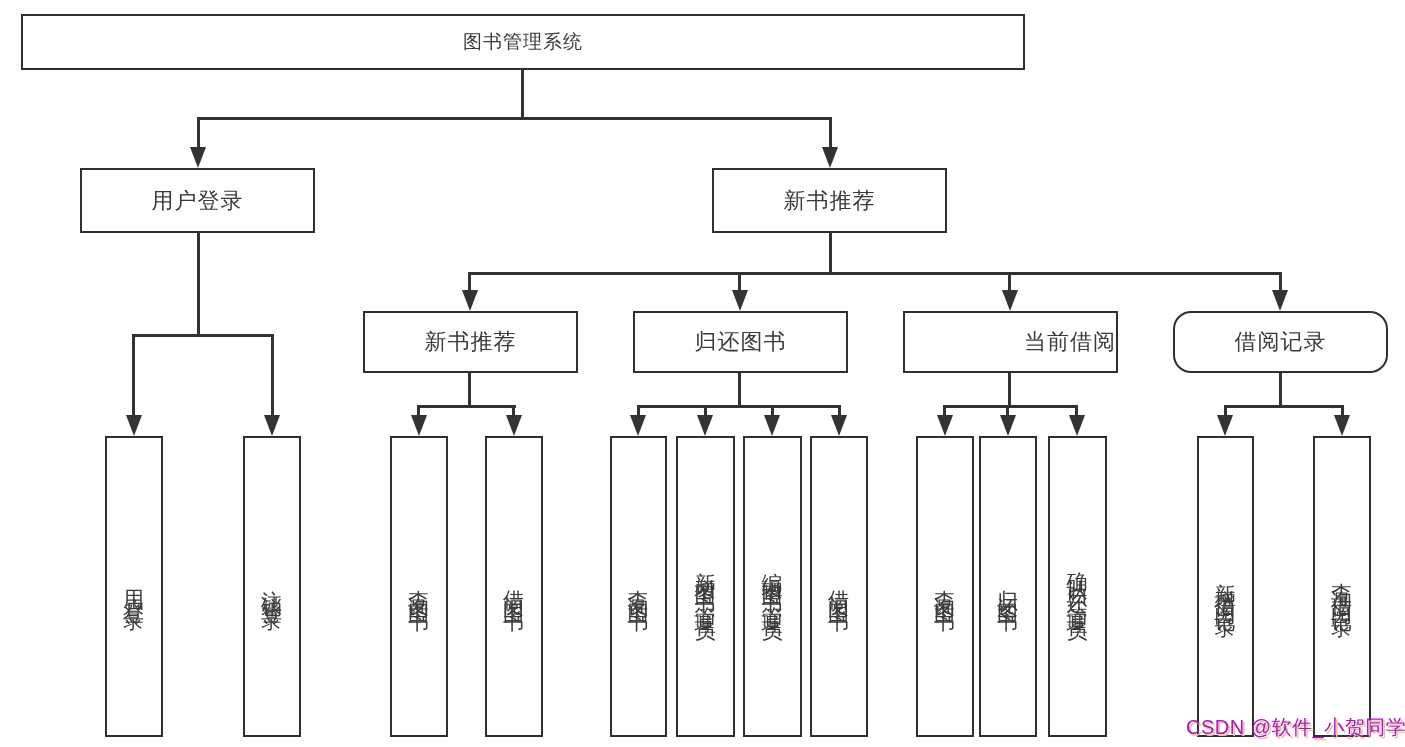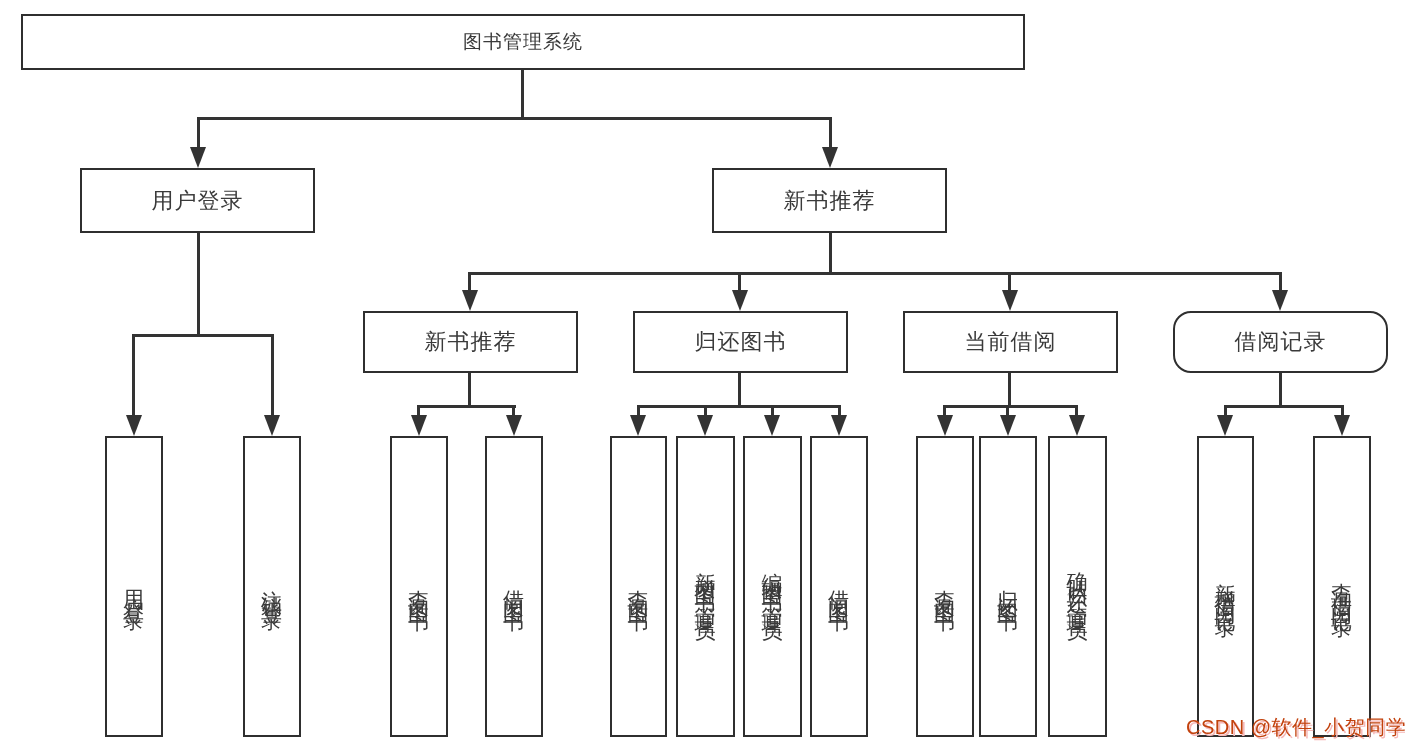--- a/index.html
+++ b/index.html
@@ -20,21 +20,21 @@
   .vl,.hl{position:absolute;background:#333333;}
   .vl{width:3px;}
   .hl{height:3px;}
   .ah{
     position:absolute;width:0;height:0;
     border-left:8px solid transparent;border-right:8px solid transparent;
     border-top:21px solid #333333;
   }
   .watermark{
     position:absolute;left:1186px;top:714px;font-size:20px;letter-spacing:0.5px;
-    color:#c2410c;text-shadow:2px 2px 0 #f5b8b8;white-space:nowrap;
+    color:#a21caf;text-shadow:2px 2px 0 #f5b8b8;white-space:nowrap;
   }
 </style>
 </head>
 <body>
 
 <div class="canvas">
 
   <div class="box box-h box-root" style="left:21px;top:14px;width:1004px;height:56px;">
     <span>图书管理系统</span>
   </div>
@@ -70,21 +70,21 @@
   <div class="ah" style="left:1002px;top:290px;"></div>
   <div class="vl" style="left:1279px;top:272px;height:20px;"></div>
   <div class="ah" style="left:1272px;top:290px;"></div>
 
   <div class="box box-h" style="left:363px;top:311px;width:215px;height:62px;">
     <span>新书推荐</span>
   </div>
   <div class="box box-h" style="left:633px;top:311px;width:215px;height:62px;">
     <span>归还图书</span>
   </div>
-  <div class="box box-h" style="left:903px;top:311px;width:215px;height:62px;">
+  <div class="box box-h" style="left:903px;top:311px;width:215px;height:62px;justify-content:flex-end;">
     <span>当前借阅</span>
   </div>
   <div class="box box-h" style="left:1173px;top:311px;width:215px;height:62px;border-radius:18px;">
     <span>借阅记录</span>
   </div>
 
   <div class="vl" style="left:468px;top:373px;height:34px;"></div>
   <div class="hl" style="left:418px;top:405px;width:98px;"></div>
   <div class="vl" style="left:417px;top:405px;height:12px;"></div>
   <div class="ah" style="left:411px;top:415px;"></div>

